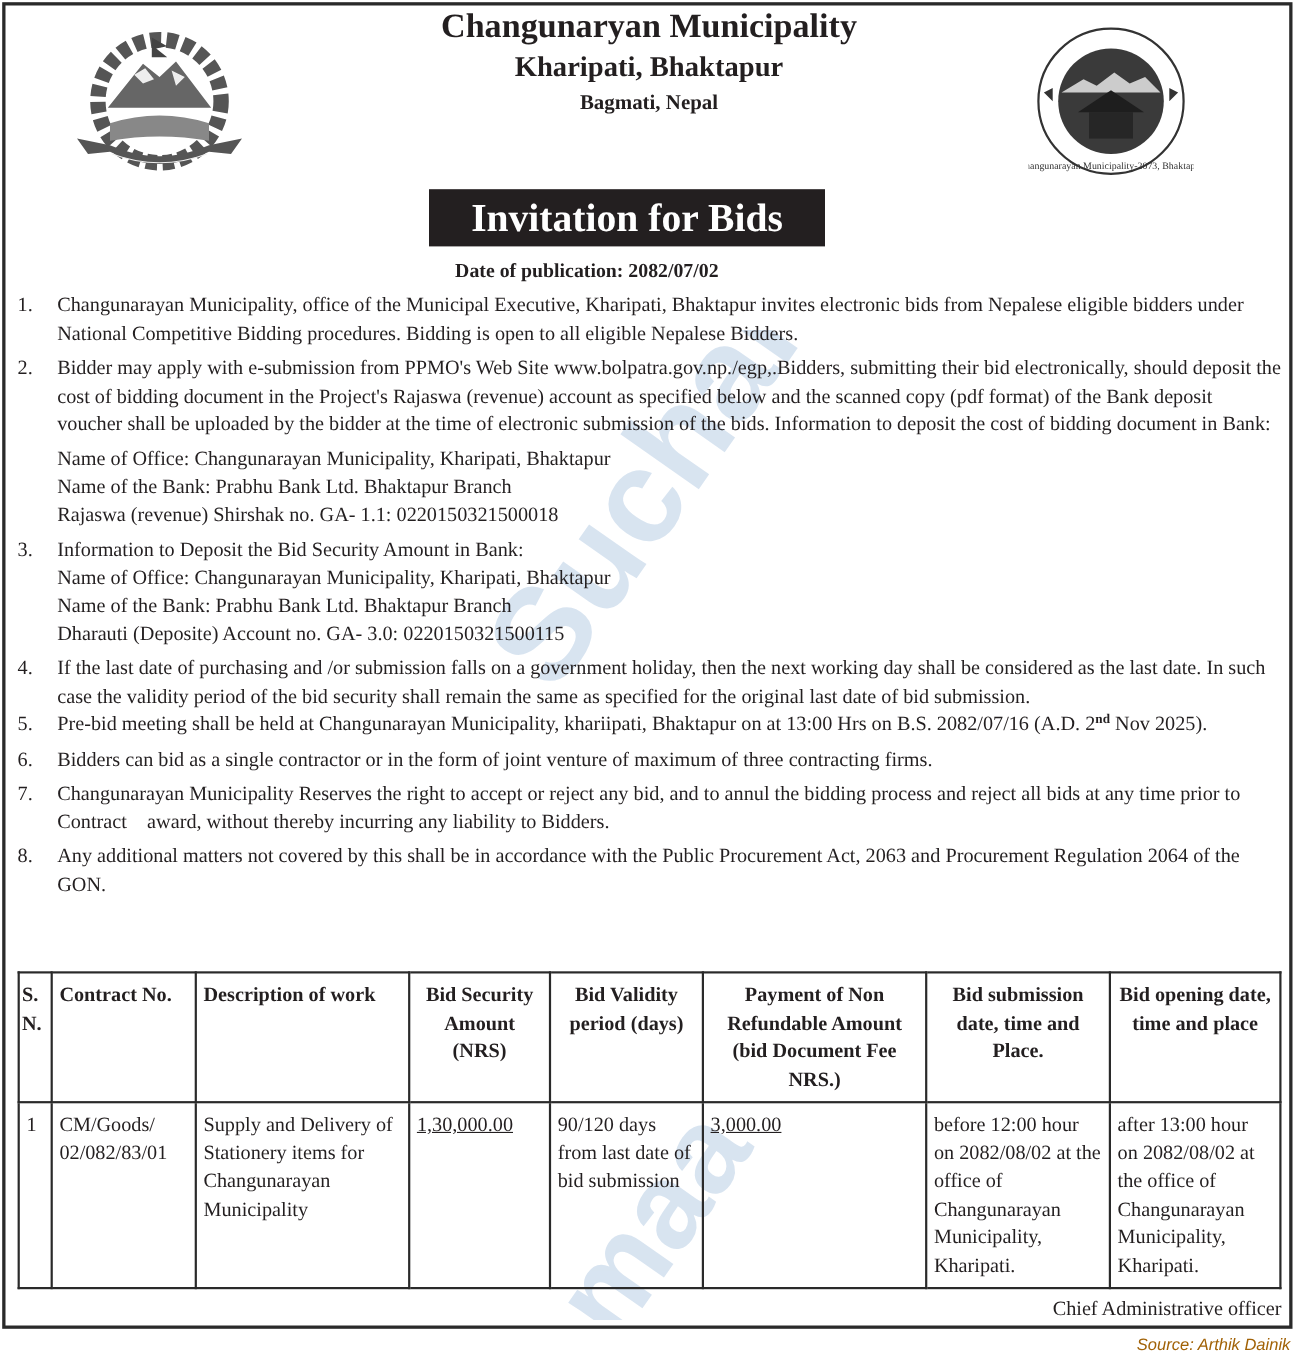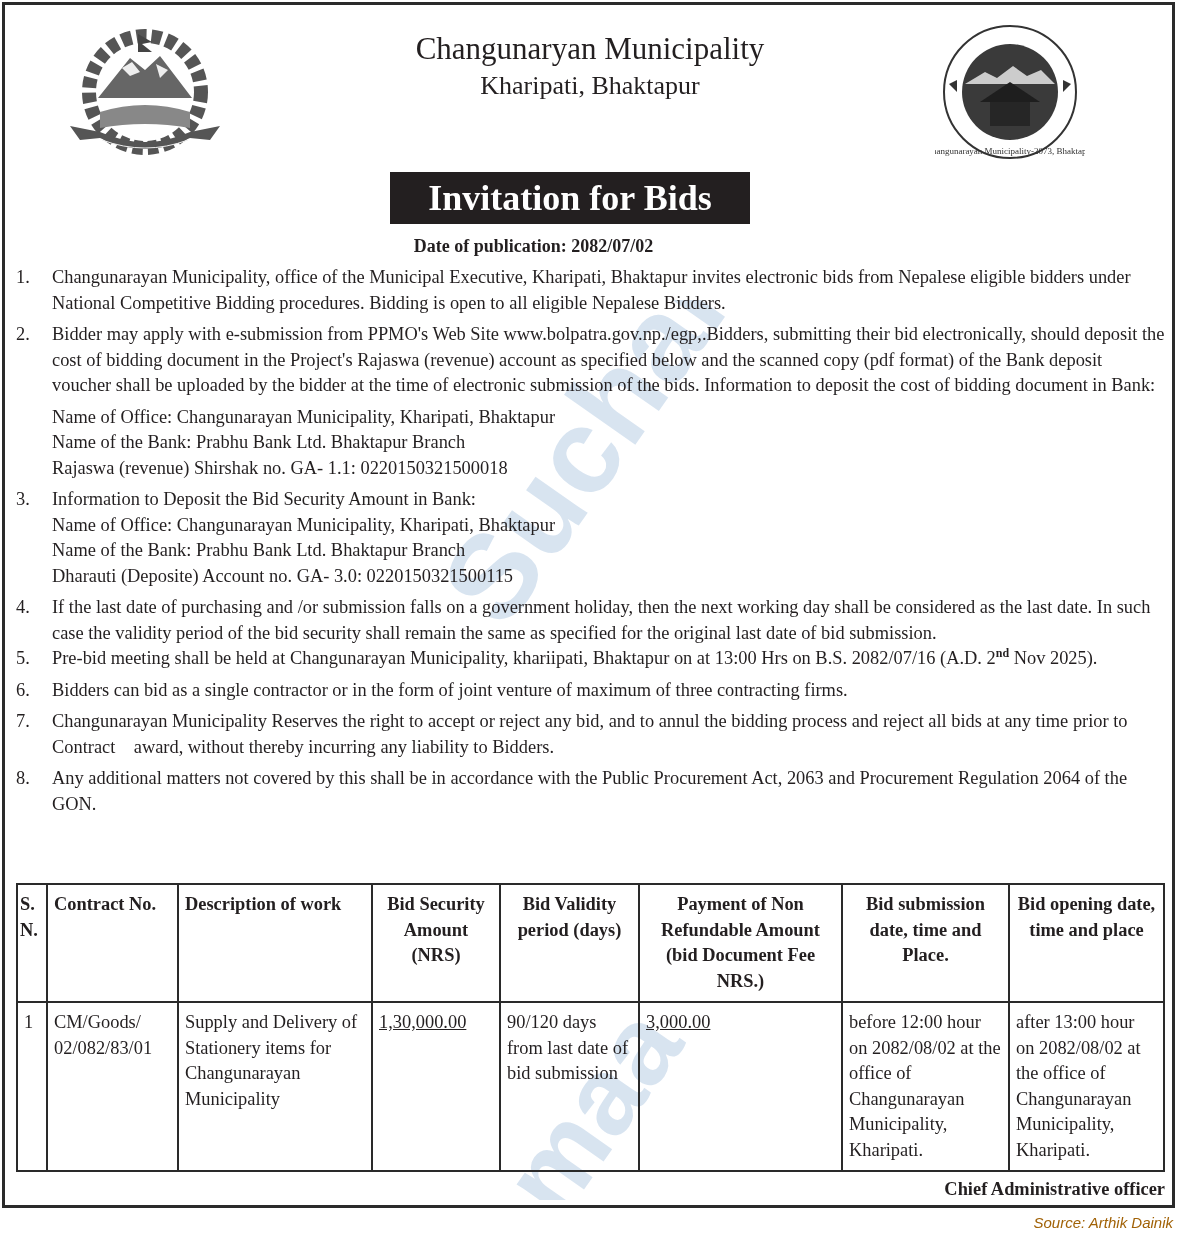--- a/index.html
+++ b/index.html
@@ -4,21 +4,21 @@
 <style>
   html, body { margin: 0; padding: 0; background: #ffffff; }
   body { width: 1181px; height: 1238px; position: relative; overflow: hidden;
          font-family: "Liberation Serif", "DejaVu Serif", serif; color: #231f20; }
   .frame { position: absolute; left: 2px; top: 2px; width: 1173px; height: 1206px;
            border: 3px solid #2a2a2a; box-sizing: border-box; background: #fff; }
   .watermark { position: absolute; pointer-events: none; opacity: 0.18; }
   .header { position: absolute; left: 0; top: 0; width: 100%; height: 170px; }
   .emblem { position: absolute; left: 60px; top: 28px; width: 170px; height: 132px; }
   .seal { position: absolute; left: 935px; top: 22px; width: 150px; height: 140px; }
-  .titles { position: absolute; left: 300px; width: 580px; top: 29px; text-align: center; font-weight: normal; }
+  .titles { position: absolute; left: 300px; width: 580px; top: 4px; text-align: center; font-weight: bold; }
   .t1 { font-size: 31px; line-height: 40px; }
   .t2 { font-size: 27px; line-height: 42px; }
   .t3 { font-size: 26px; line-height: 33px; }
   .t4 { font-size: 19px; line-height: 33px; }
   .banner { position: absolute; left: 390px; top: 172px; width: 360px; height: 52px; background: #231f20;
             color: #fff; font-weight: bold; font-size: 36px; text-align: center; line-height: 52px; }
   .pubdate { position: absolute; left: 0; width: 1067px; top: 236px; text-align: center;
              font-weight: bold; font-size: 18px; }
   .clauses { position: absolute; left: 16px; top: 265px; width: 1150px; font-size: 18.4px; line-height: 25.5px; }
   .clause { position: relative; padding-left: 36px; margin-bottom: 6px; }
@@ -26,21 +26,21 @@
   .sub { display: block; }
   .subgap { margin-top: 6px; }
   sup { font-size: 12px; line-height: 0; font-weight: bold; }
   table.bids { position: absolute; left: 16px; top: 883px; width: 1149px; border-collapse: collapse;
                font-size: 18.4px; line-height: 25.5px; }
   table.bids th, table.bids td { border: 2px solid #2a2a2a; vertical-align: top; padding: 7px 6px; }
   table.bids th { font-weight: bold; text-align: center; height: 84px; }
   table.bids td { height: 150px; }
   .left { text-align: left !important; }
   .center { text-align: left; text-decoration: underline; }
-  .signer { position: absolute; right: 16px; top: 1179px; font-weight: bold; font-size: 18.4px; margin-left: 44px; }
+  .signer { position: absolute; right: 16px; top: 1179px; font-weight: normal; font-size: 18.4px; margin-left: 44px; }
   .source { position: absolute; right: 8px; top: 1214px; font-family: "Liberation Sans", "DejaVu Sans", sans-serif;
             font-style: italic; font-size: 15px; color: #a16207; }
 </style>
 </head>
 <body>
 
 <div class="frame"></div>
 
 <svg class="watermark" style="left:360px;top:300px;" width="420" height="900" viewBox="0 0 420 900">
   <text x="60" y="230" font-size="120" font-weight="bold" fill="#2b6cb0" transform="rotate(-55 200 200)" font-family="Liberation Sans, sans-serif">Suchana</text>
@@ -54,20 +54,21 @@
     <path d="M62 40 L72 34 L80 44 L70 48 Z M96 36 L108 42 L100 50 Z" fill="#eee"></path>
     <path d="M40 84 Q85 70 130 84 L130 100 Q85 92 40 100 Z" fill="#888"></path>
     <path d="M78 6 L92 14 L82 16 L92 24 L78 24 Z" fill="#444"></path>
     <path d="M10 98 L40 104 Q85 124 130 104 L160 98 L150 112 L130 110 Q85 132 40 110 L20 112 Z" fill="#555"></path>
     <path d="M42 112 Q85 128 128 112" fill="none" stroke="#eee" stroke-width="1"></path>
   </svg>
 
   <div class="titles">
     <div class="t1">Changunaryan Municipality</div>
     <div class="t3">Kharipati, Bhaktapur</div>
+    <div class="t4">Bagmati, Nepal</div>
   </div>
 
   <svg class="seal" viewBox="0 0 150 140">
     <circle cx="75" cy="70" r="66" fill="#fff" stroke="#333" stroke-width="2"></circle>
     <circle cx="75" cy="70" r="48" fill="#3a3a3a"></circle>
     <path d="M30 62 L50 50 L62 56 L78 44 L92 54 L106 48 L120 62 Z" fill="#ccc"></path>
     <path d="M45 80 L75 60 L105 80 Z" fill="#1e1e1e"></path>
     <rect x="55" y="80" width="40" height="24" fill="#262626"></rect>
     <path d="M14 62 L22 58 L22 70 Z M136 62 L128 58 L128 70 Z" fill="#333"></path>
     <text x="75" y="132" font-size="9" text-anchor="middle" fill="#333" font-family="Liberation Serif, serif">Changunarayan Municipality-2073, Bhaktapur</text>

